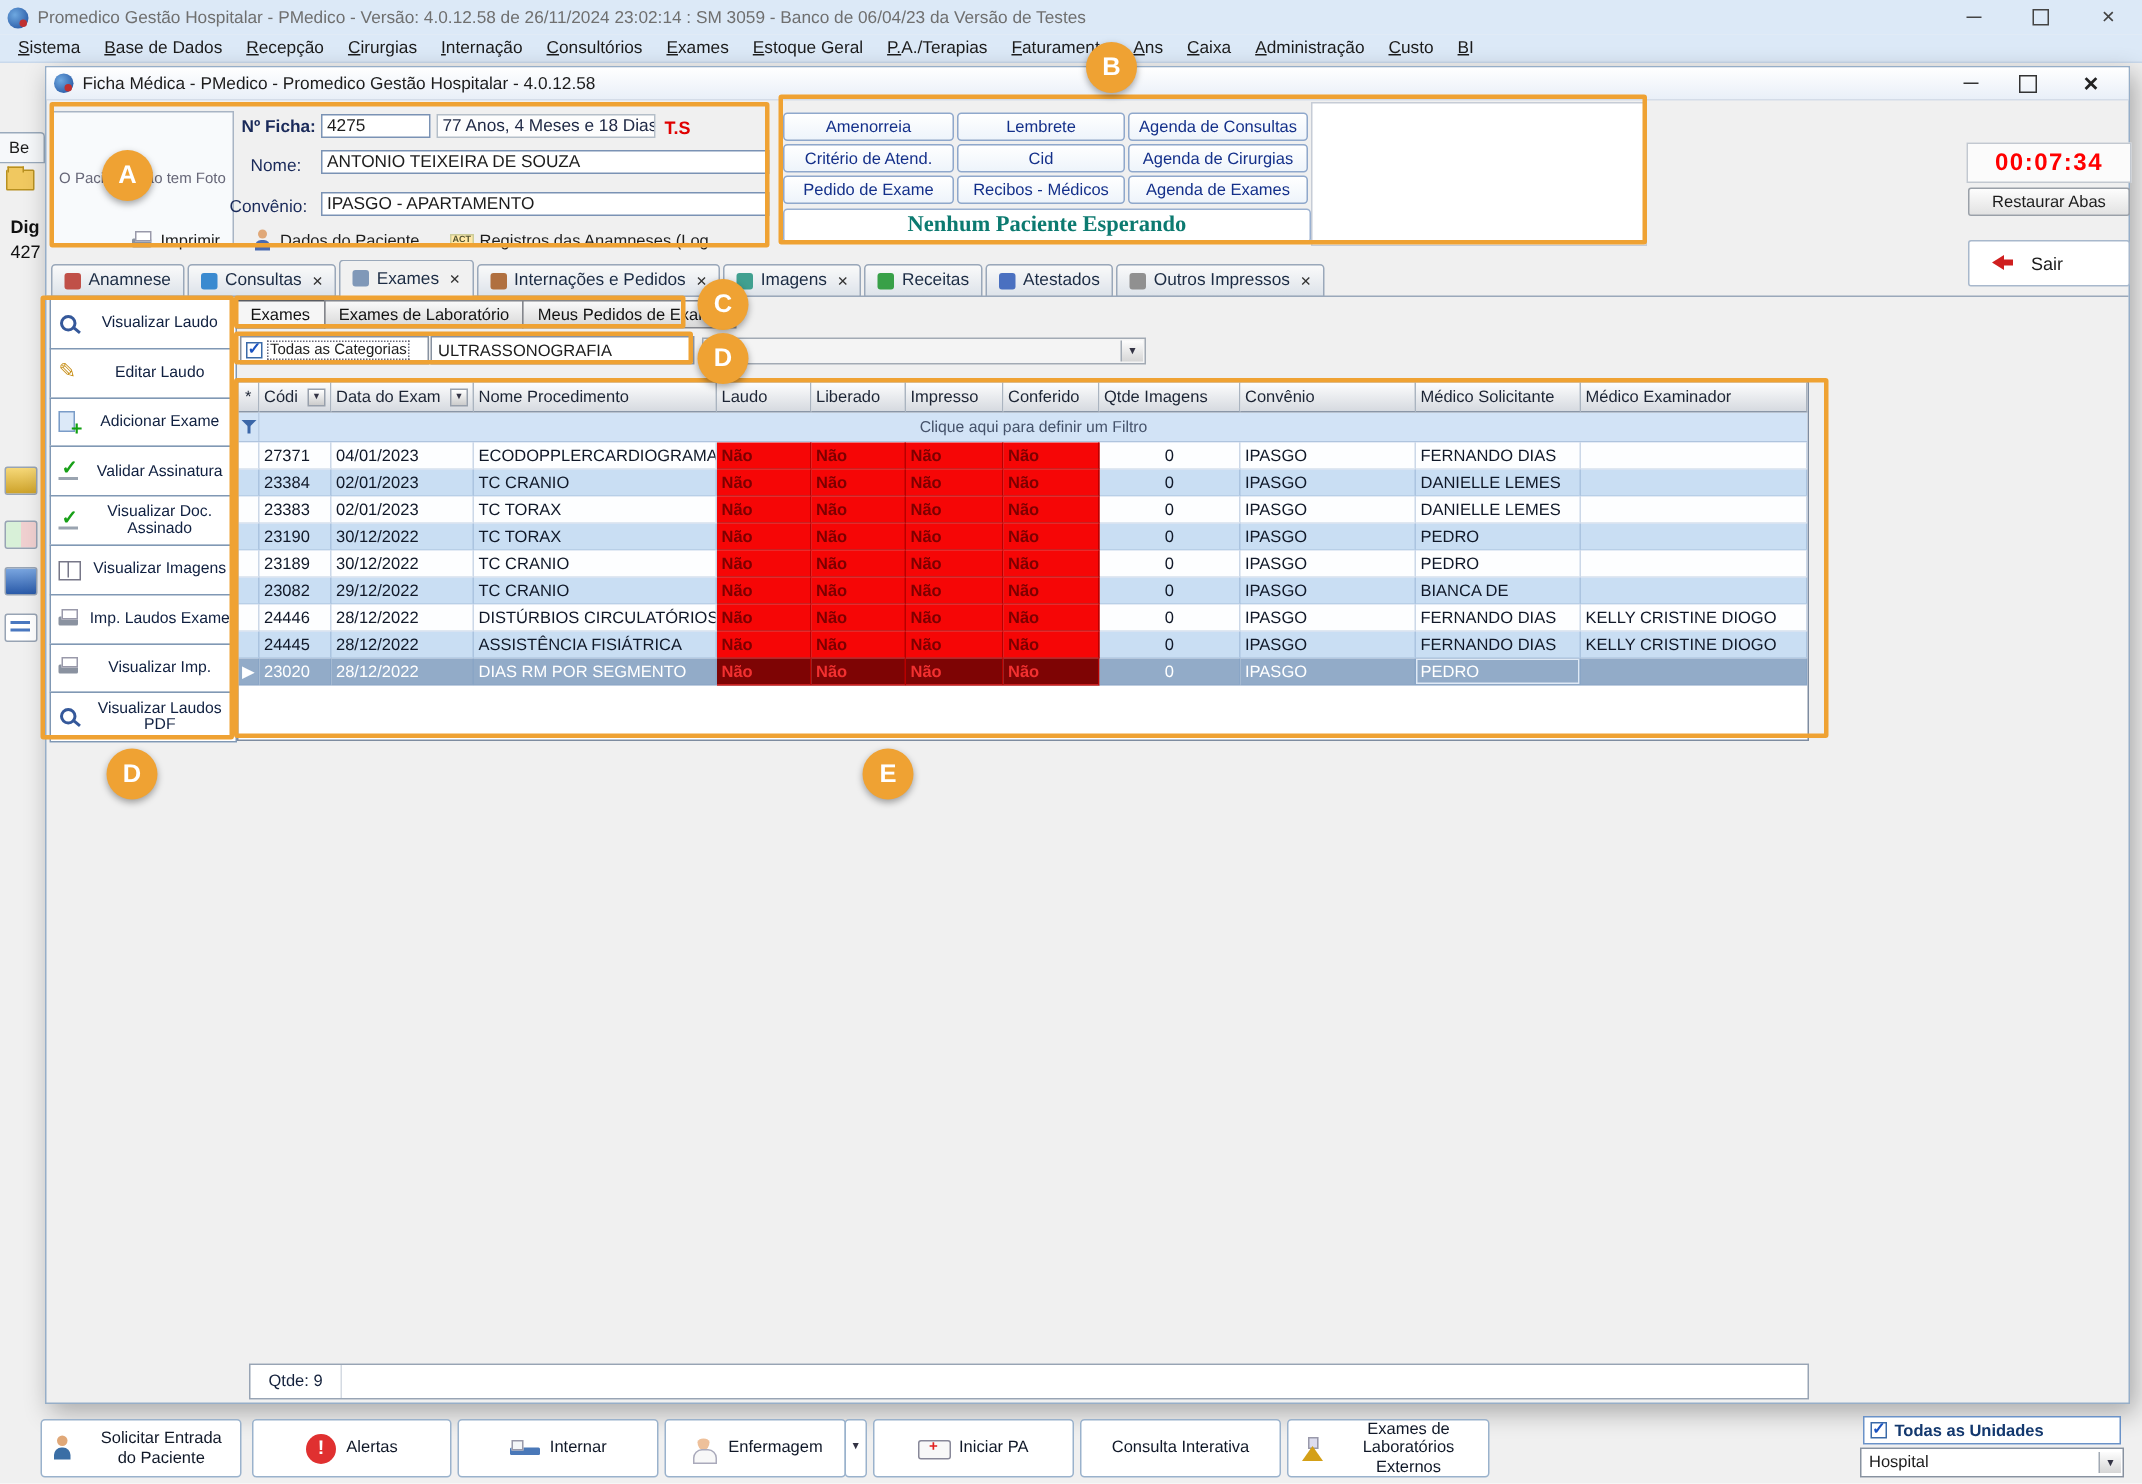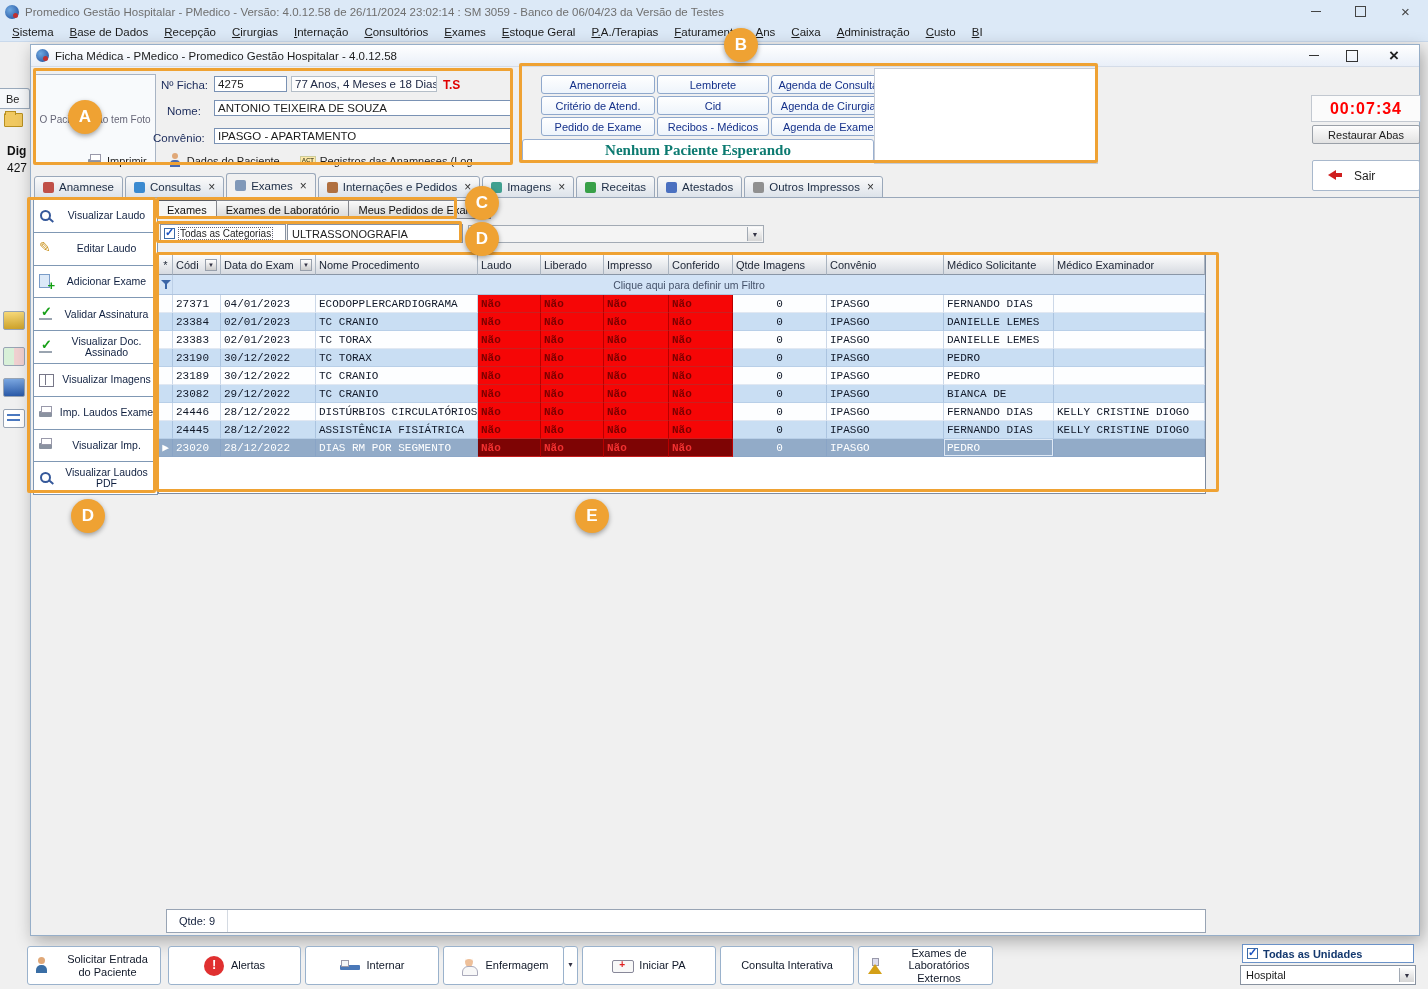--- a/index.html
+++ b/index.html
@@ -46,21 +46,21 @@
   
   .phead { position:absolute; left:0; top:22px; width:100%; height:104px; }
   .photo { position:absolute; left:3px; top:7px; width:122px; height:90px; background:#f8fafc; border:1px solid #a8b4c4; display:flex; align-items:center; justify-content:center; color:#667; font-size:10px; text-align:center; }
   .lbl { position:absolute; font-size:11.5px; color:#1a2a5a; white-space:nowrap; }
   .inp { position:absolute; height:16px; background:#fff; border:1px solid #7a92b4; display:flex; align-items:center; padding:0 3px; font-size:11.5px; white-space:nowrap; overflow:hidden; }
   .agebox { background:#fdfdfd; border-color:#b4bec8; color:#202a46; }
   .ts { position:absolute; color:#e00000; font-weight:bold; font-size:12px; }
   .imc { position:absolute; color:#1a3a9a; font-weight:bold; font-size:12px; white-space:nowrap; }
   .hactions { position:absolute; left:56px; top:86px; display:flex; gap:20px; align-items:center; }
   .hact { display:flex; align-items:center; gap:4px; font-size:11px; color:#1c1c1c; }
-  .quick { position:absolute; left:491px; top:8px; width:352px; display:grid; grid-template-columns:114px 112px 120px; gap:2px;margin-left:19px; }
+  .quick { position:absolute; left:491px; top:8px; width:352px; display:grid; grid-template-columns:114px 112px 120px; gap:2px; }
   .qbtn { height:19px; background:linear-gradient(#ffffff,#eef4fb); border:1px solid #8fa8cc; border-radius:3px; color:#14308a; font-size:11px; display:flex; align-items:center; justify-content:center; white-space:nowrap; overflow:hidden; }
   .banner { position:absolute; left:491px; top:72px; width:352px; height:23px; background:#fff; border:1px solid #9ab0d0; border-radius:3px; display:flex; align-items:center; justify-content:center; font-family:"Liberation Serif", serif; font-weight:bold; font-size:15px; color:#0c7a70; }
   .lembrete { position:absolute; left:843px; top:1px; width:224px; height:96px; background:#fff; border:1px solid #c6ccd6; padding:2px 4px; font-size:10.5px; color:#222; }
   .timer { position:absolute; left:1280px; top:28px; width:110px; height:27px; background:#fbfbfb; border:1px solid #c2c8d0; color:#ff0000; font-weight:bold; font-size:16px; letter-spacing:1px; display:flex; align-items:center; justify-content:center; }
   .btn-std { background:linear-gradient(#fdfdfd,#e2e2e2); border:1px solid #9aa0a8; border-radius:2px; font-size:11px; display:flex; align-items:center; justify-content:center; color:#1c1c1c; }
   .restore { position:absolute; left:1281px; top:58px; width:108px; height:19px; }
   .sair { position:absolute; left:1281px; top:93px; width:108px; height:31px; background:#fff; border:1px solid #a8b8cc; border-radius:2px; display:flex; align-items:center; gap:10px; padding-left:14px; font-size:12px; }
   .exit-icon { position:relative; width:17px; height:15px; flex:none; }
   .exit-icon::before { content:""; position:absolute; left:1px; top:2px; border-top:5px solid transparent; border-bottom:5px solid transparent; border-right:8px solid #cf1f1f; }
   .exit-icon::after { content:""; position:absolute; left:8px; top:5px; width:7px; height:4px; background:#cf1f1f; }
@@ -95,21 +95,21 @@
   .grid { position:absolute; left:127px; top:209px; width:1048px; height:240px; background:#fff; border:1px solid #7e8ca0; z-index:2; overflow:hidden; }
   .ghead, .grow { display:grid; grid-template-columns:14px 48px 95px 162px 63px 63px 65px 64px 94px 117px 110px 1fr; }
   .gh { height:20px; background:linear-gradient(#fdfdfd,#d6dae0); border-right:1px solid #aab4c0; border-bottom:1px solid #8a96a6; display:flex; align-items:center; padding:0 3px; font-size:11px; color:#1c2434; white-space:nowrap; overflow:hidden; }
   .fbtn { margin-left:auto; width:12px; height:12px; background:linear-gradient(#fff,#ccc); border:1px solid #98a0ac; font-size:6px; display:flex; align-items:center; justify-content:center; color:#334; flex:none; }
   .gfilterrow { display:grid; grid-template-columns:14px 1fr; height:20px; background:#d2e3f6; border-bottom:1px solid #afc4de; }
   .gfunnel-cell { display:flex; align-items:center; justify-content:center; border-right:1px solid #bccfe6; }
   .funnel { position:relative; width:10px; height:9px; }
   .funnel::before { content:""; position:absolute; left:0; top:0; border-left:5px solid transparent; border-right:5px solid transparent; border-top:5px solid #3a66a8; }
   .funnel::after { content:""; position:absolute; left:4px; top:4px; width:2px; height:5px; background:#3a66a8; }
   .ghint { display:flex; align-items:center; justify-content:center; color:#45526a; font-size:10.5px; }
-  .grow { height:18px;font-family:Liberation Mono, monospace; }
+  .grow { height:18px; }
   .row-light { background:#fdfeff; } .row-blue { background:#c9def3; }
   .gcell { display:flex; align-items:center; padding:0 3px; font-size:11px; border-right:1px solid rgba(125,155,195,.38); border-bottom:1px solid rgba(125,155,195,.22); white-space:nowrap; overflow:hidden; color:#101828; }
   .ind { padding:0; justify-content:center; }
   .no-cell { background:#f60606; color:#7c0000; font-weight:bold; border-right:1px solid #b80000; border-bottom:1px solid #c92020; }
   .qc { justify-content:center; }
   .sel { }
   .sel .gcell { background:#92abc8; color:#fff; }
   .sel .gcell.no-cell { background:#7e0404; color:#f23030; }
   .sel .focus-cell { box-shadow:inset 0 0 0 1px #dfe9f5; }
   .qtdebar { position:absolute; left:135px; top:864px; width:1040px; height:24px; background:#fff; border:1px solid #98a4b4; display:flex; align-items:center; z-index:2; }
@@ -208,21 +208,21 @@
       <span class="ficha-title">Ficha Médica - PMedico - Promedico Gestão Hospitalar - 4.0.12.58</span>
     </div>
     <span class="fwc fwc-min"></span>
     <span class="fwc fwc-max"></span>
     <span class="fwc fwc-close"></span>
 
     <div class="phead">
       <div class="photo">
           <span>O Paciente não tem Foto</span>
         </div>
-      <span class="lbl" style="left:130px; top:12px;">Nº Ficha:</span>
+      <span class="lbl" style="left:130px; top:12px;font-weight:bold;">Nº Ficha:</span>
       <div class="inp" style="left:183px; top:9px; width:73px;">4275</div>
       <div class="inp agebox" style="left:260px; top:9px; width:146px;">77 Anos, 4 Meses e 18 Dias</div>
       <span class="ts" style="left:412px; top:11px;">T.S</span>
       <span class="imc" style="left:444px; top:11px;margin-top:20px;">IMC: 0</span>
       <span class="lbl" style="left:136px; top:38px;">Nome:</span>
       <div class="inp" style="left:183px; top:33px; width:299px;">ANTONIO TEIXEIRA DE SOUZA</div>
       <span class="lbl" style="left:122px; top:65px;">Convênio:</span>
       <div class="inp" style="left:183px; top:61px; width:299px;">IPASGO - APARTAMENTO</div>
       <div class="hactions">
         <span class="hact">

